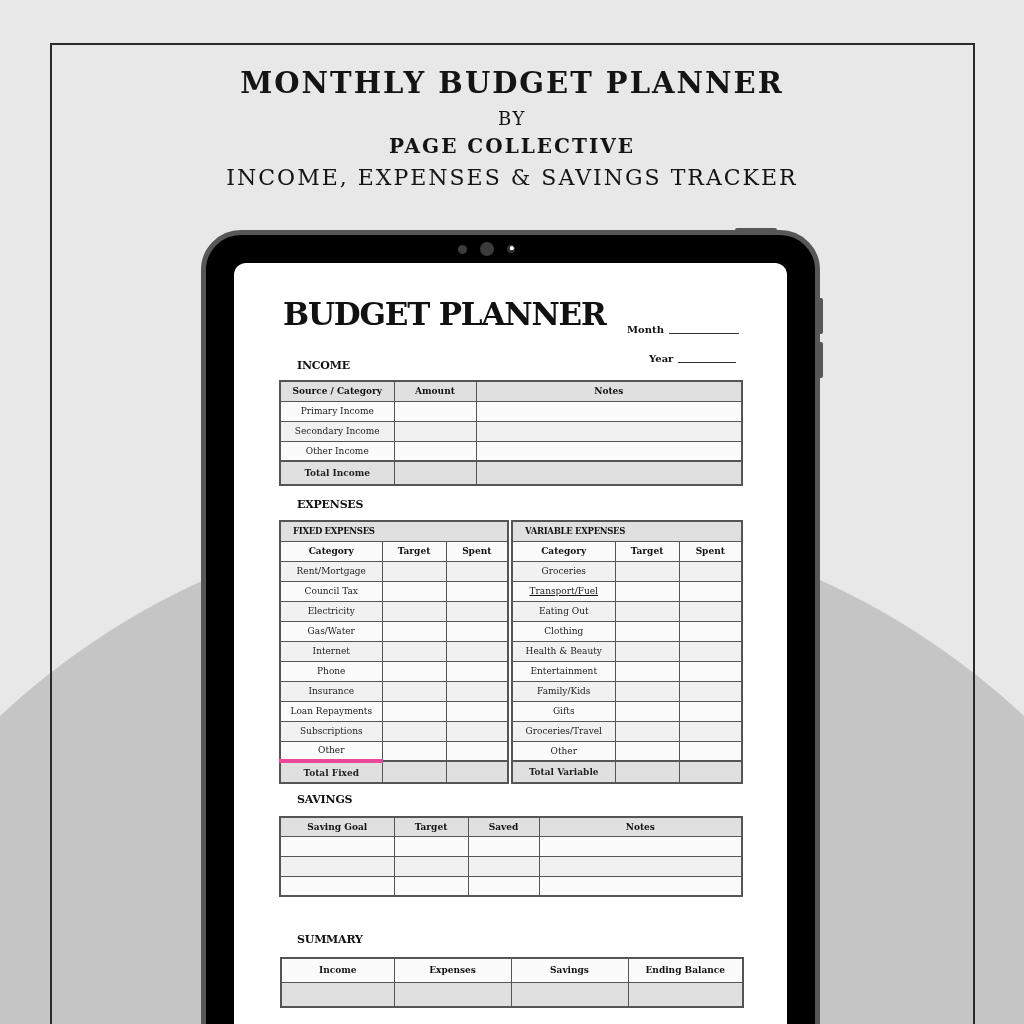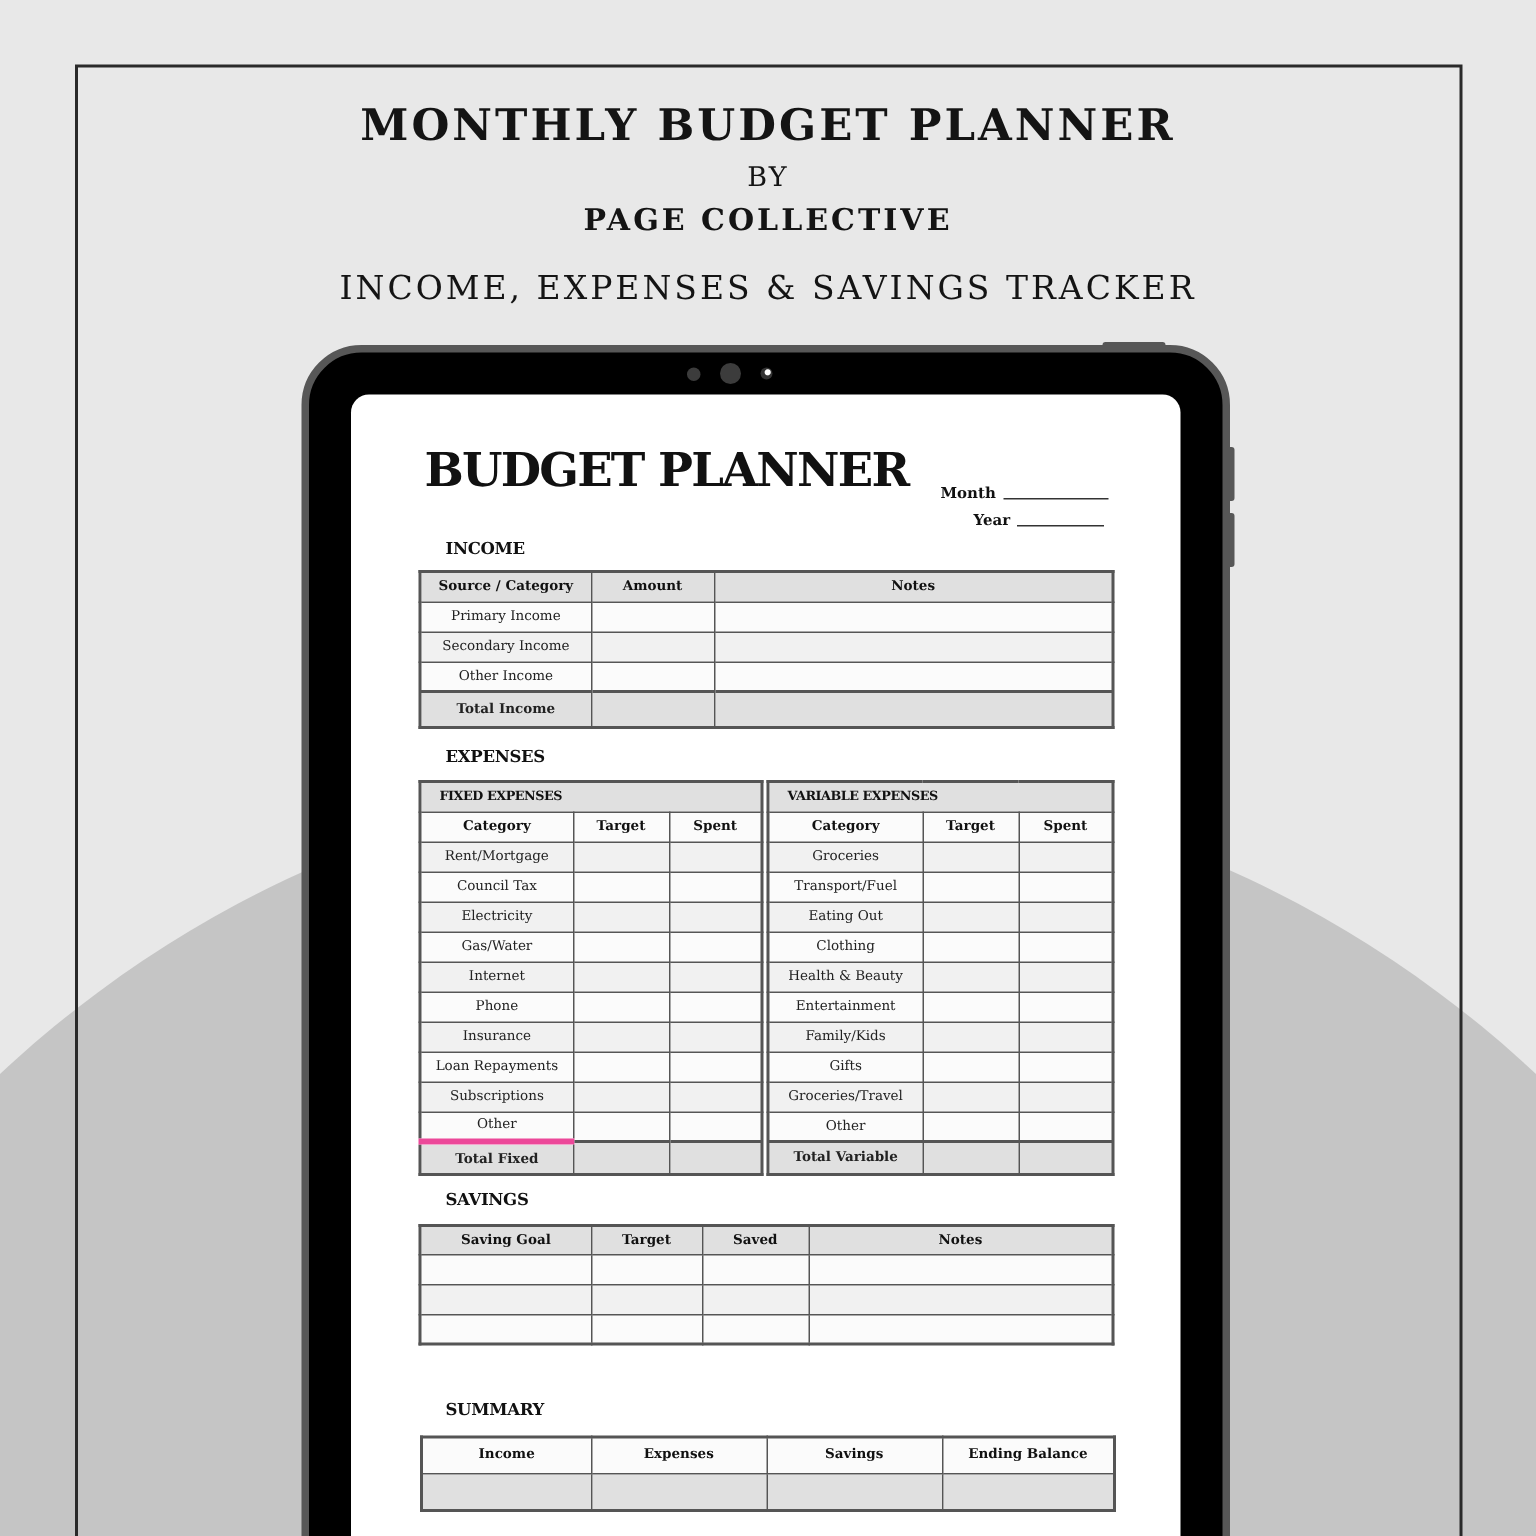--- a/index.html
+++ b/index.html
@@ -4,21 +4,21 @@
 <style>
   * { box-sizing: border-box; margin: 0; padding: 0; }
   html, body { width: 1024px; height: 1024px; overflow: hidden; }
   body { position: relative; background: #e8e8e8; font-family: "DejaVu Serif", serif; color: #111; }
   .arc { position: absolute; left: -238px; top: 514px; width: 1500px; height: 1500px; border-radius: 50%; background: #c5c5c5; }
   .frame { position: absolute; left: 50px; top: 43px; width: 925px; height: 1100px; border: 2px solid #2a2a2a; }
   .hero { position: absolute; left: 0; width: 1024px; text-align: center; font-family: "DejaVu Serif", serif; color: #141414; }
   .hero-title { top: 66px; font-size: 29px; font-weight: bold; letter-spacing: 2px; }
   .hero-by { top: 108px; font-size: 18px; letter-spacing: 1.5px; }
   .hero-brand { top: 134px; font-size: 20px; font-weight: bold; letter-spacing: 2px; }
-  .hero-sub { top: 180px; font-size: 22px; letter-spacing: 2px; }
+  .hero-sub { top: 165px; font-size: 22px; letter-spacing: 2px; }
 
   .tablet { position: absolute; left: 201px; top: 230px; width: 619px; height: 900px; background: #000; border: 5px solid #575757; border-radius: 40px; }
   .btn-top { position: absolute; left: 735px; top: 228px; width: 42px; height: 4px; background: #575757; border-radius: 2px; }
   .btn-side { position: absolute; left: 818px; width: 5px; background: #575757; border-radius: 2px; }
   .cam { position: absolute; border-radius: 50%; background: #3c3c3c; }
   .screen { position: absolute; left: 234px; top: 263px; width: 553px; height: 800px; background: #fff; border-radius: 12px; }
 
   .p-title { position: absolute; left: 283px; top: 296px; font-family: "DejaVu Serif", serif; font-weight: bold; font-size: 31px; letter-spacing: -1.2px; color: #111; }
   .meta { position: absolute; font-family: "DejaVu Serif", serif; font-weight: bold; font-size: 10px; color: #111; }
   .meta .line { display: inline-block; border-bottom: 1px solid #333; margin-left: 5px; vertical-align: -1px; }
@@ -50,21 +50,21 @@
 <div class="btn-side" style="top:342px;height:36px;"></div>
 <div class="tablet"></div>
 <div class="cam" style="left:458px;top:245px;width:9px;height:9px;"></div>
 <div class="cam" style="left:480px;top:242px;width:14px;height:14px;"></div>
 <div class="cam" style="left:507px;top:245px;width:8px;height:8px;background:radial-gradient(circle at 60% 40%, #fff 0 25%, #333 35%);"></div>
 
 <div class="screen"></div>
 
 <div class="p-title">BUDGET PLANNER</div>
 <div class="meta" style="left:627px;top:324px;"><span>Month</span><span class="line" style="width:70px;"></span></div>
-<div class="meta" style="left:649px;top:342px;"><span>Year</span><span class="line" style="width:58px;"></span></div>
+<div class="meta" style="left:649px;top:353px;"><span>Year</span><span class="line" style="width:58px;"></span></div>
 
 <div class="sec" style="top:359px;">INCOME</div>
 <table class="outer" style="left:279px;top:380px;width:464px;">
   <colgroup>
       <col style="width:114px">
       <col style="width:82px">
       <col>
     </colgroup>
   <tbody>
       <tr style="height:20px;" class="bg-h">
@@ -183,21 +183,21 @@
   <tr style="height:20px;" class="bg-b">
     <th>Category</th>
     <th>Target</th>
     <th>Spent</th>
   </tr>
   <tr style="height:20px;" class="bg-a">
         <td>Groceries</td>
         <td></td>
         <td></td>
       </tr>
-  <tr style="height:20px;" class="bg-b">
+  <tr style="height:20px;text-decoration:underline;" class="bg-b">
         <td>Transport/Fuel</td>
         <td></td>
         <td></td>
       </tr>
   <tr style="height:20px;" class="bg-a">
         <td>Eating Out</td>
         <td></td>
         <td></td>
       </tr>
   <tr style="height:20px;" class="bg-b">

